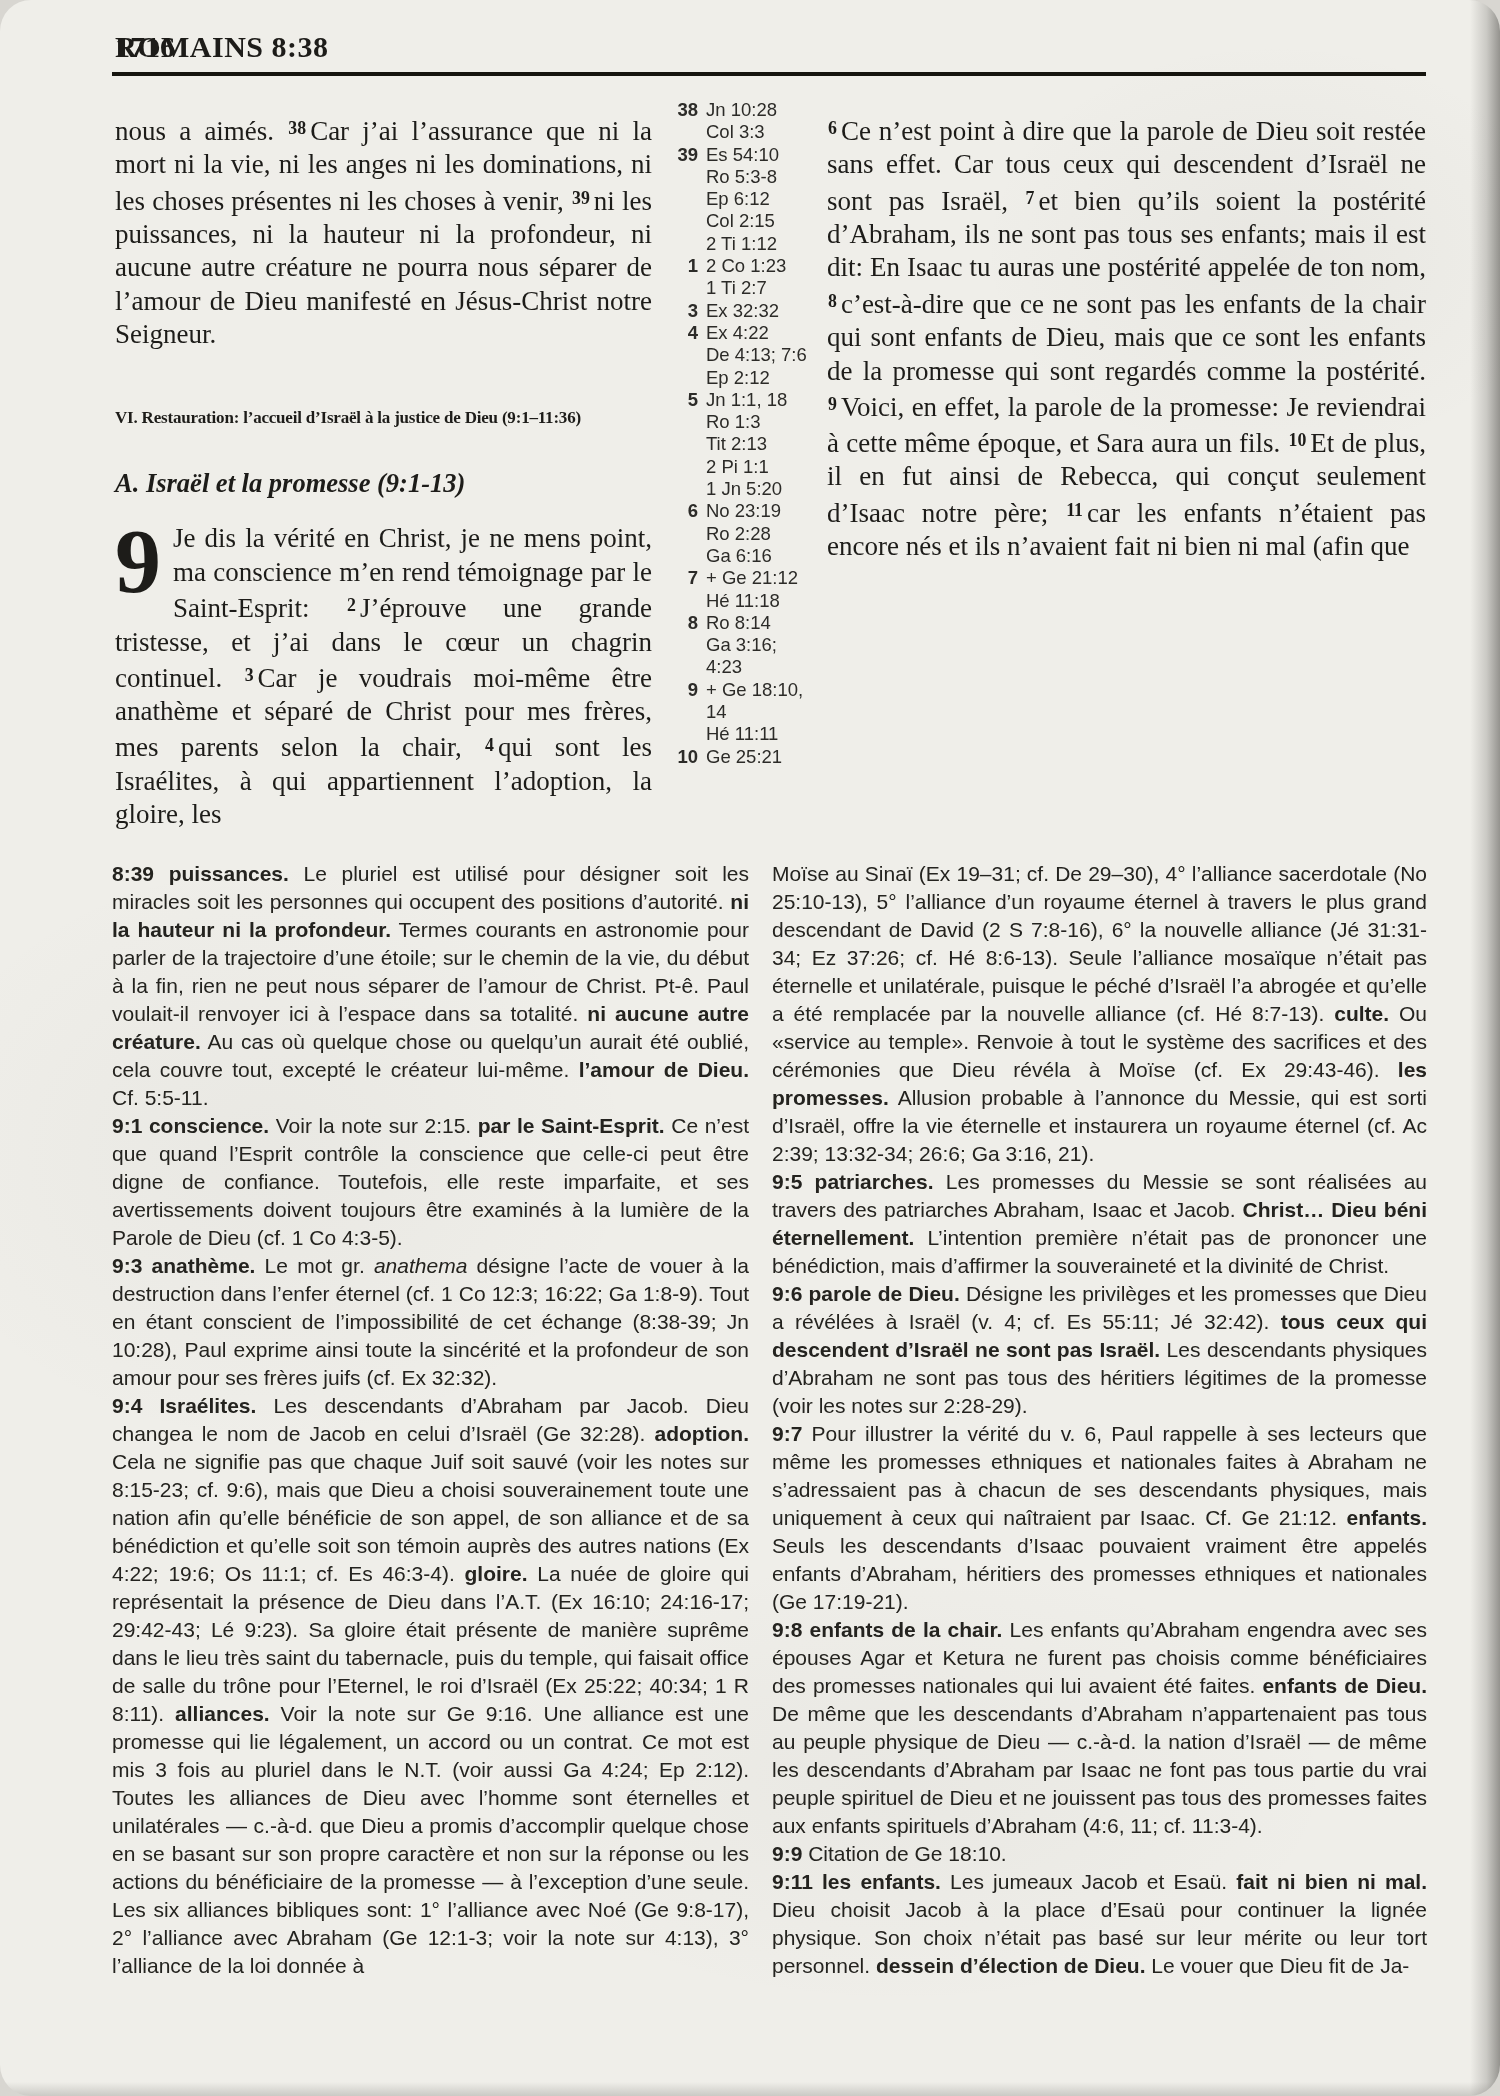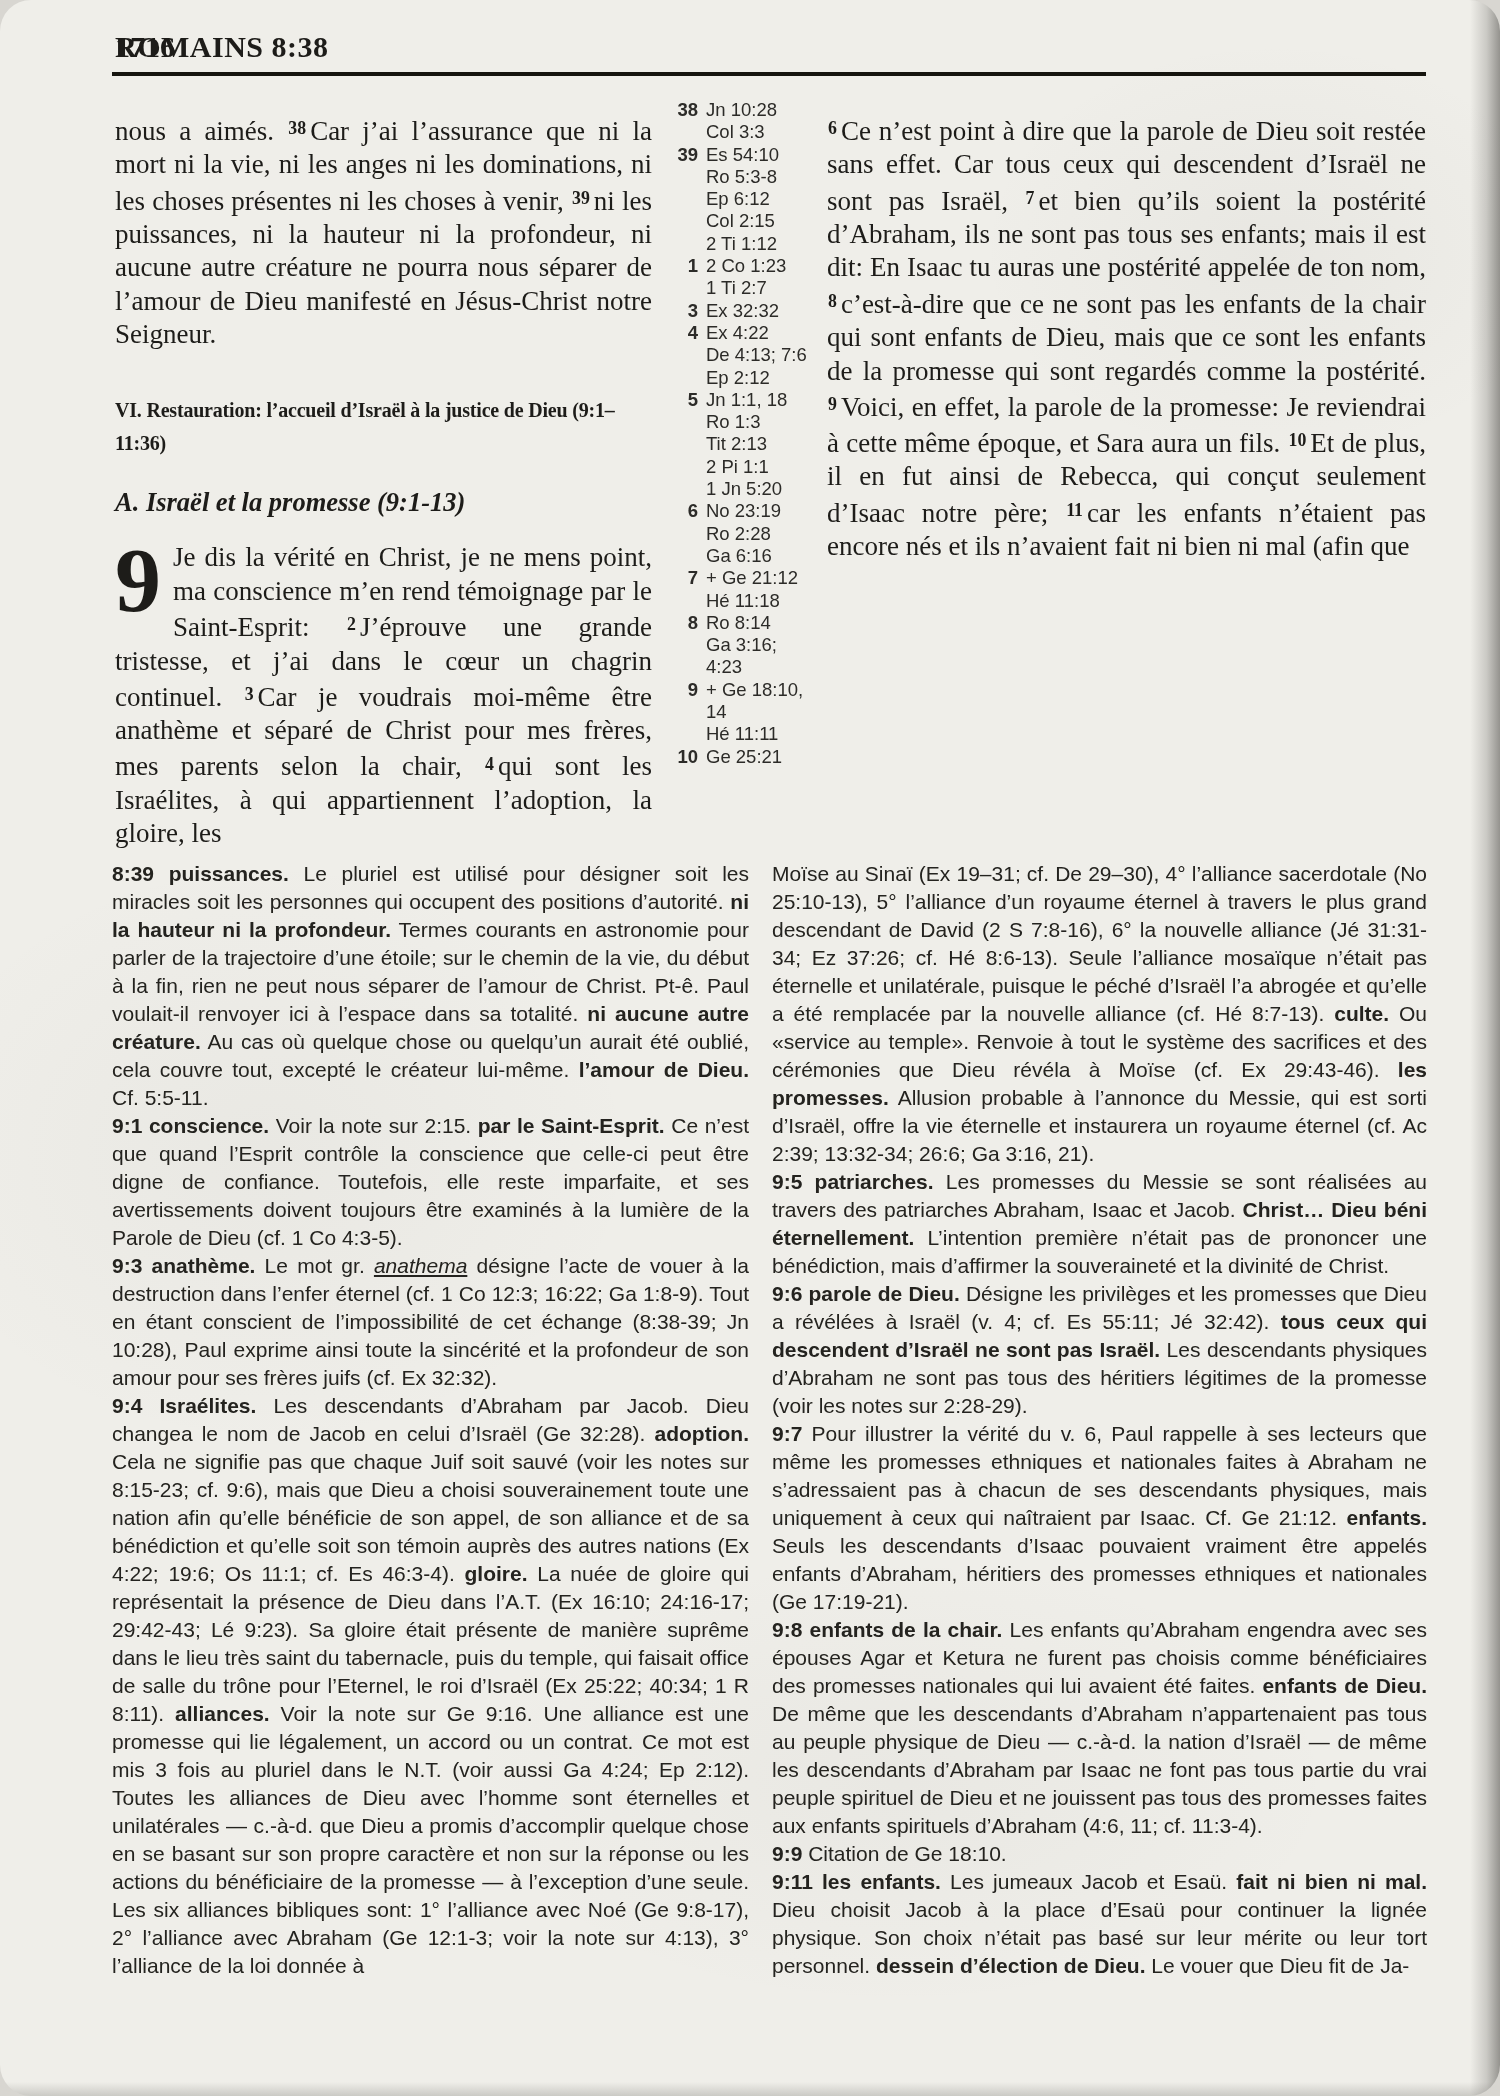--- a/index.html
+++ b/index.html
@@ -29,23 +29,23 @@
 
   .col-left,.col-right{
     position:absolute;top:112px;font-size:27px;line-height:33.5px;
     text-align:justify;hyphens:auto;-webkit-hyphens:auto;
   }
   .col-left{left:115px;width:537px;}
   .col-right{left:827px;width:599px;}
   .bible-para{margin:0;}
   .vnum{font-weight:bold;font-size:0.66em;vertical-align:0.32em;margin:0 4px 0 1px;}
   .b{font-weight:bold;}
-  .i{font-style:italic;text-decoration:underline;}
+  .i{font-style:italic;}
 
-  .section-heading{margin:42px 0 0 0;font-weight:bold;font-size:20px;line-height:33px;text-align:left;letter-spacing:-0.2px;}
+  .section-heading{margin:42px 0 0 0;font-weight:bold;font-size:17px;line-height:47px;text-align:left;letter-spacing:-0.2px;}
   .subsection{margin:26px 0 0 0;font-weight:bold;font-style:italic;font-size:26.5px;text-align:left;}
   .chapter-para{margin:22px 0 0 0;}
   .dropcap{float:left;font-size:92px;line-height:62px;font-weight:bold;padding:8px 12px 0 0;}
 
   .refs{
     position:absolute;top:99px;left:664px;width:152px;
     font-family:"Liberation Sans", sans-serif;font-size:18.5px;line-height:22.3px;color:#2c2b28;
   }
   .ref-entry{display:flex;}
   .ref-verse{flex:none;width:34px;text-align:right;font-weight:bold;padding-right:8px;}

